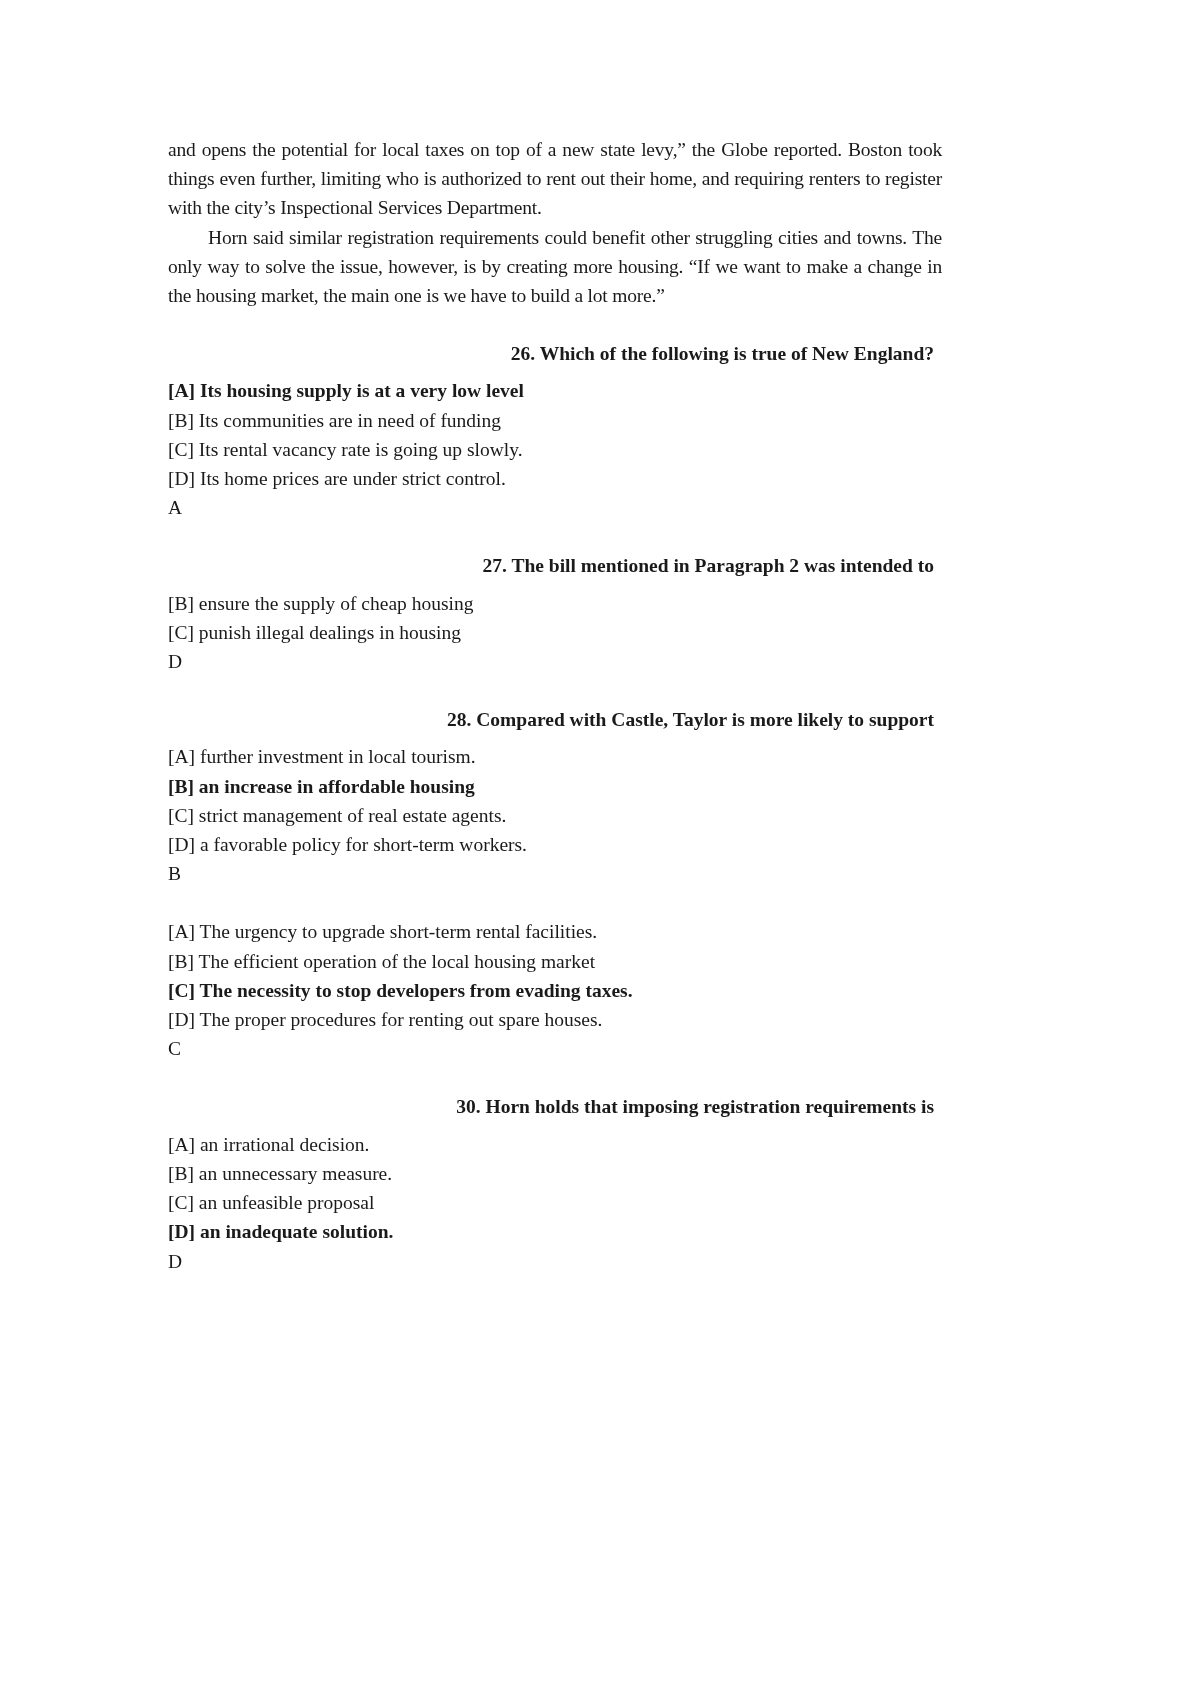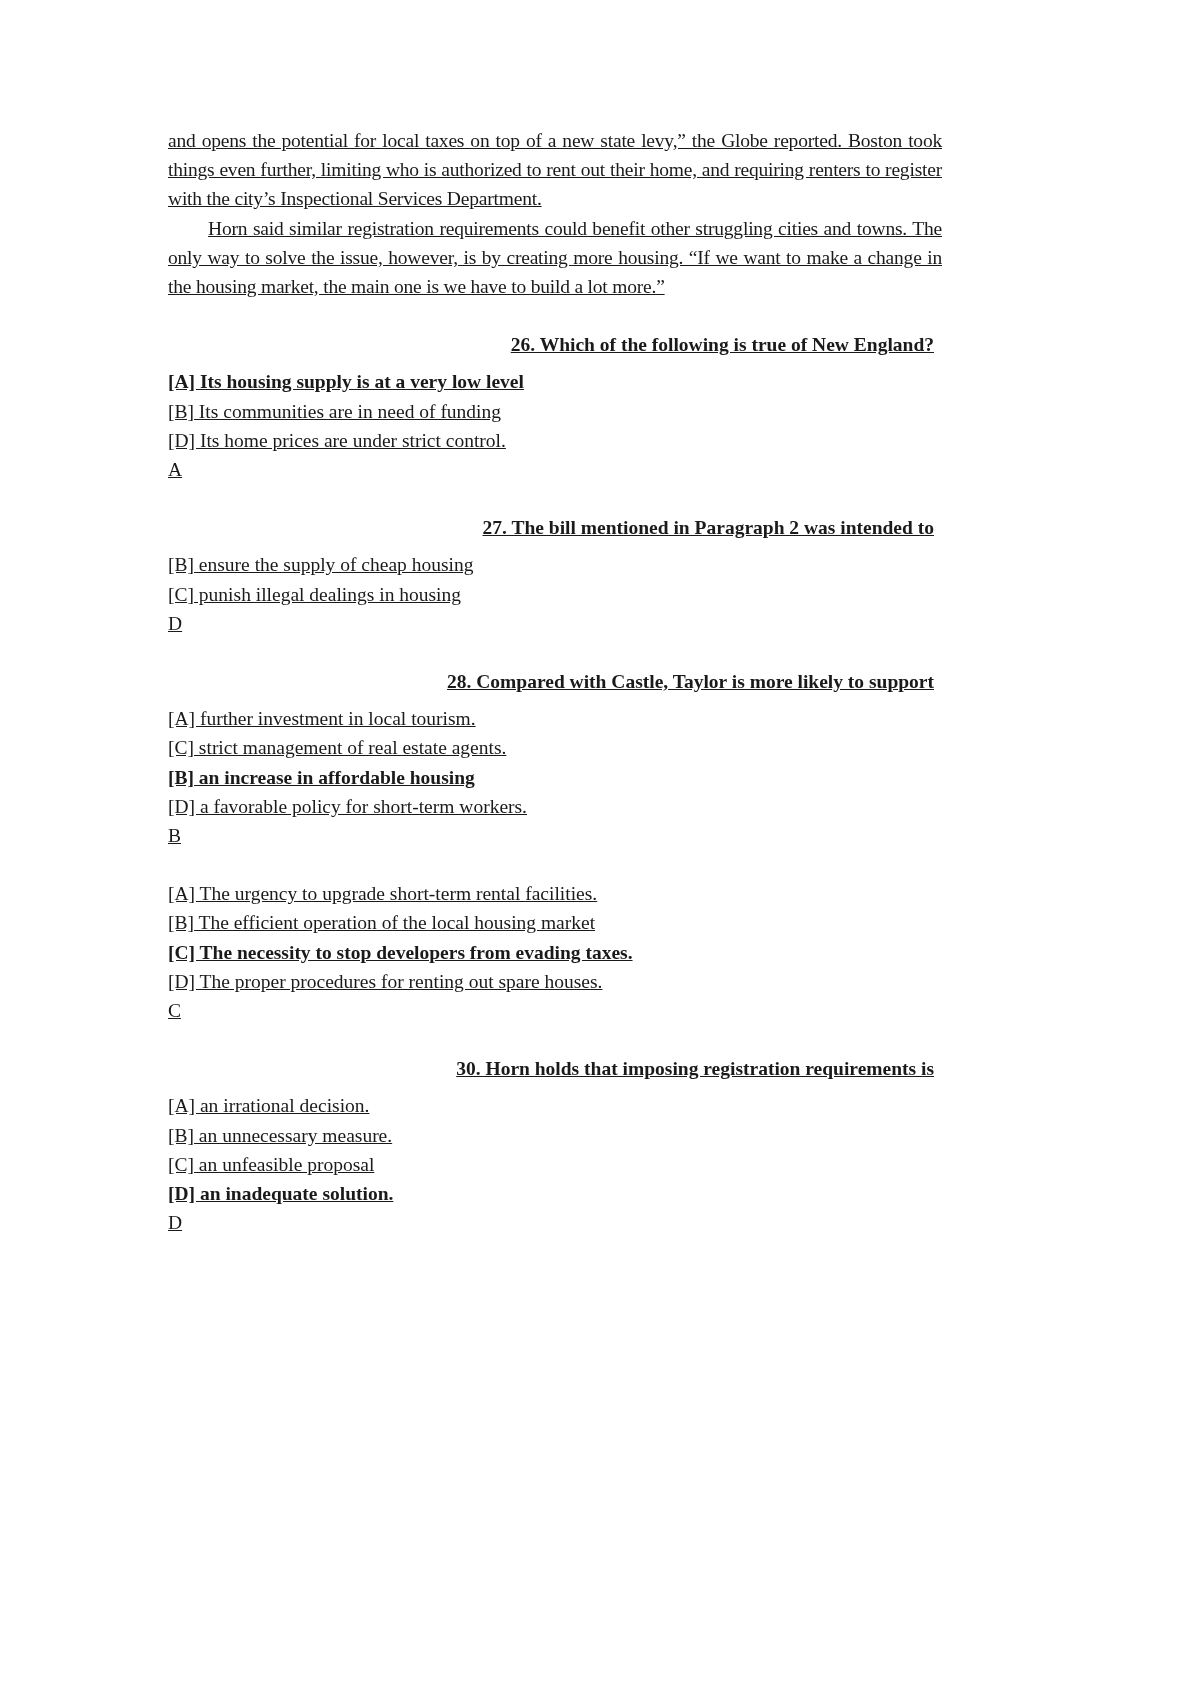--- a/index.html
+++ b/index.html
@@ -11,25 +11,24 @@
       width: 1190px;
       height: 1682px;
       position: relative;
       overflow: hidden;
       font-family: "Liberation Serif", "DejaVu Serif", serif;
       color: #1a1a1a;
     }
     .page {
       position: absolute;
       left: 168px;
-      top: 126px;
+      top: 135px;
       width: 774px;
       font-size: 19.5px;
       line-height: 29.2px;
-      text-decoration: underline;
     }
     .para {
       margin: 0;
       text-align: justify;
       letter-spacing: -0.2px;
     }
     .para.indent {
       text-indent: 40px;
     }
     .question {
@@ -58,36 +57,37 @@
 <div class="page">
   <section>
     <p class="para">and opens the potential for local taxes on top of a new state levy,” the Globe reported. Boston took things even further, limiting who is authorized to rent out their home, and requiring renters to register with the city’s Inspectional Services Department.</p>
     <p class="para indent">Horn said similar registration requirements could benefit other struggling cities and towns. The only way to solve the issue, however, is by creating more housing. “If we want to make a change in the housing market, the main one is we have to build a lot more.”</p>
   </section>
 
   <section class="question">
     <p class="q-stem">26. Which of the following is true of New England?</p>
     <p class="option correct">[A] Its housing supply is at a very low level</p>
     <p class="option">[B] Its communities are in need of funding</p>
+    <p class="option">[C] Its rental vacancy rate is going up slowly.</p>
     <p class="option">[D] Its home prices are under strict control.</p>
     <p class="answer">A</p>
   </section>
 
   <section class="question">
     <p class="q-stem">27. The bill mentioned in Paragraph 2 was intended to</p>
     <p class="option">[B] ensure the supply of cheap housing</p>
     <p class="option">[C] punish illegal dealings in housing</p>
     <p class="answer">D</p>
   </section>
 
   <section class="question">
     <p class="q-stem">28. Compared with Castle, Taylor is more likely to support</p>
     <p class="option">[A] further investment in local tourism.</p>
+    <p class="option correct">[B] an increase in affordable housing</p>
     <p class="option">[C] strict management of real estate agents.</p>
-    <p class="option correct">[B] an increase in affordable housing</p>
     <p class="option">[D] a favorable policy for short-term workers.</p>
     <p class="answer">B</p>
   </section>
 
   <section class="question">
     <p class="option">[A] The urgency to upgrade short-term rental facilities.</p>
     <p class="option">[B] The efficient operation of the local housing market</p>
     <p class="option correct">[C] The necessity to stop developers from evading taxes.</p>
     <p class="option">[D] The proper procedures for renting out spare houses.</p>
     <p class="answer">C</p>

